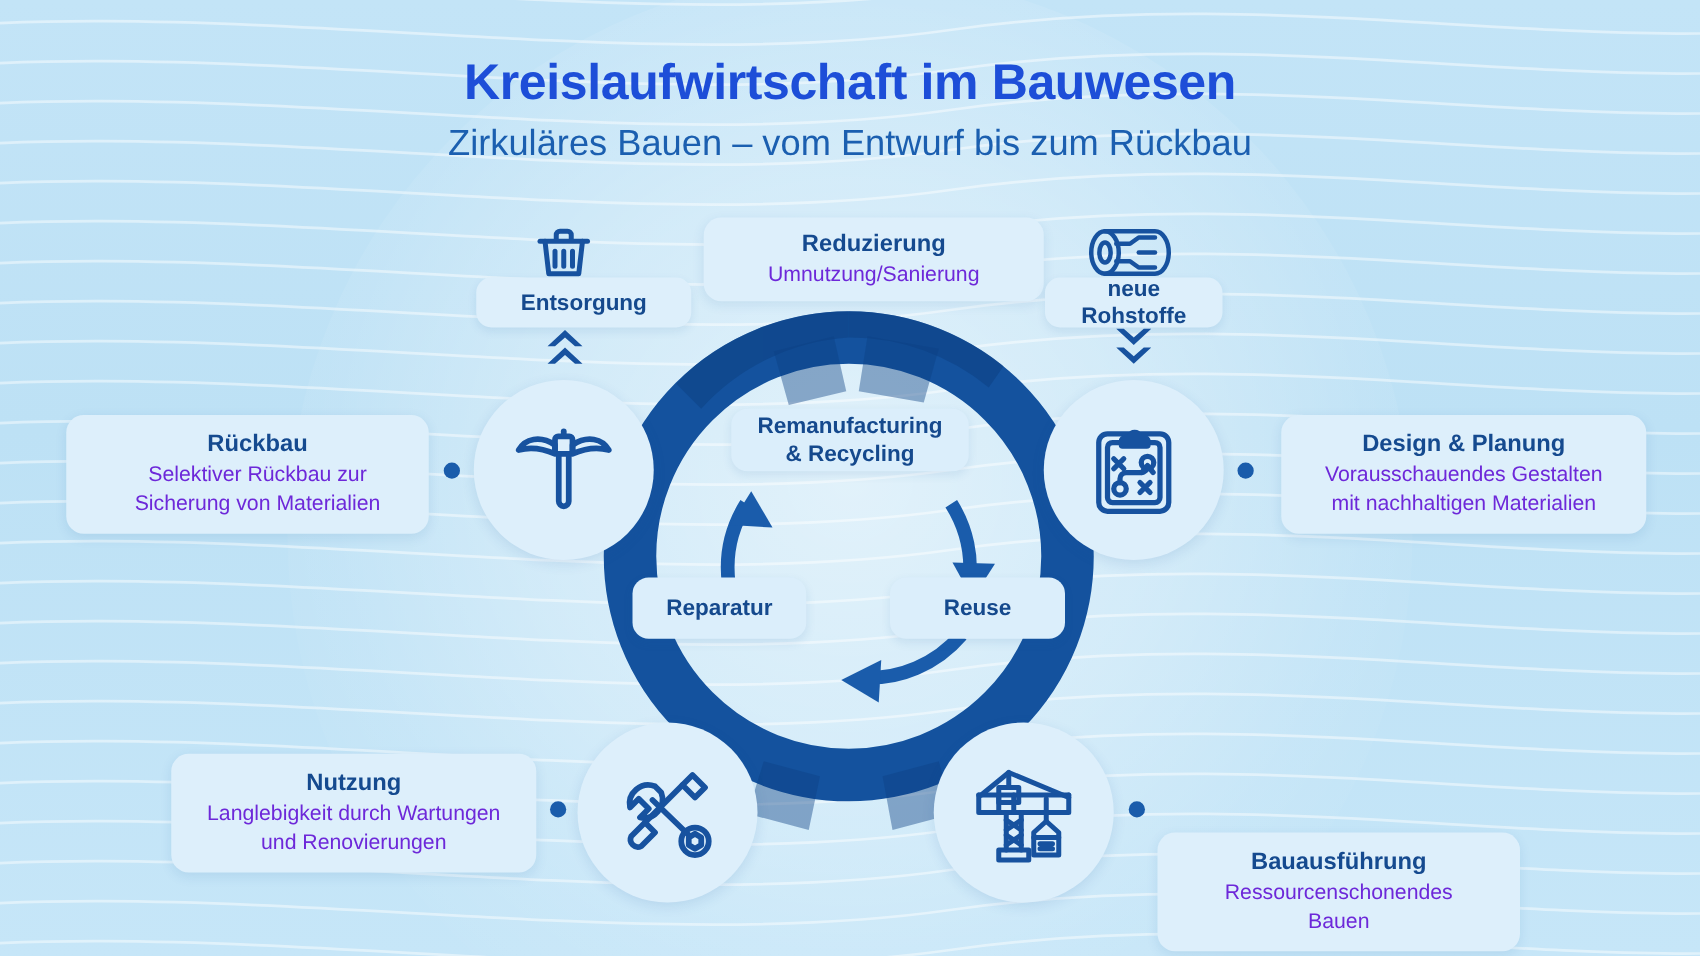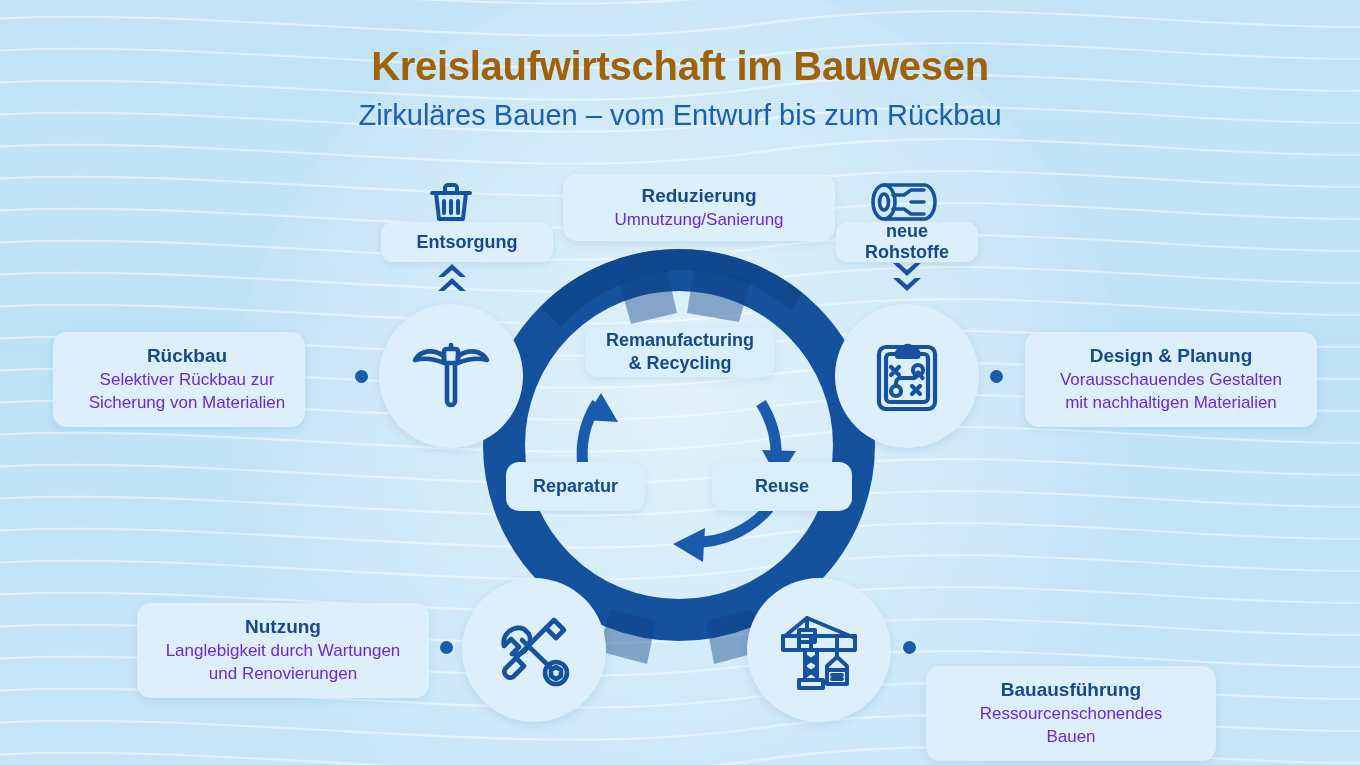--- a/index.html
+++ b/index.html
@@ -50,21 +50,21 @@
 
   
   .title {
     position: absolute;
     left: 0; right: 0;
     top: 44px;
     text-align: center;
     font-size: 40px;
     font-weight: 700;
     letter-spacing: -.3px;
-    color: #a16207;
+    color: #1d4ed8;
   }
   .subtitle {
     position: absolute;
     left: 0; right: 0;
     top: 99px;
     text-align: center;
     font-size: 29px;
     font-weight: 400;
     color: #1b5fb0;
   }
@@ -116,21 +116,21 @@
     line-height: 1.25;
   }
   .card .bd {
     display: block;
     font-size: 17px;
     line-height: 1.33;
     color: #6d28d9;
     margin-top: 1px;
   }
 
-  .card-rueckbau { left: 53px;   top: 332px; width: 252px; padding-left: 34px; }
+  .card-rueckbau { left: 53px;   top: 332px; width: 290px; padding-left: 34px; }
   .card-design   { left: 1013px; top: 332px; width: 292px; margin-left: 12px; }
   .card-nutzung  { left: 137px;  top: 603px; width: 292px; }
   .card-bau      { left: 926px;  top: 635px; width: 290px; margin-top: 31px; }
 
   .card-reduzierung {
     left: 563px; top: 174px; width: 272px;
     padding: 10px 12px;
   }
 
   

